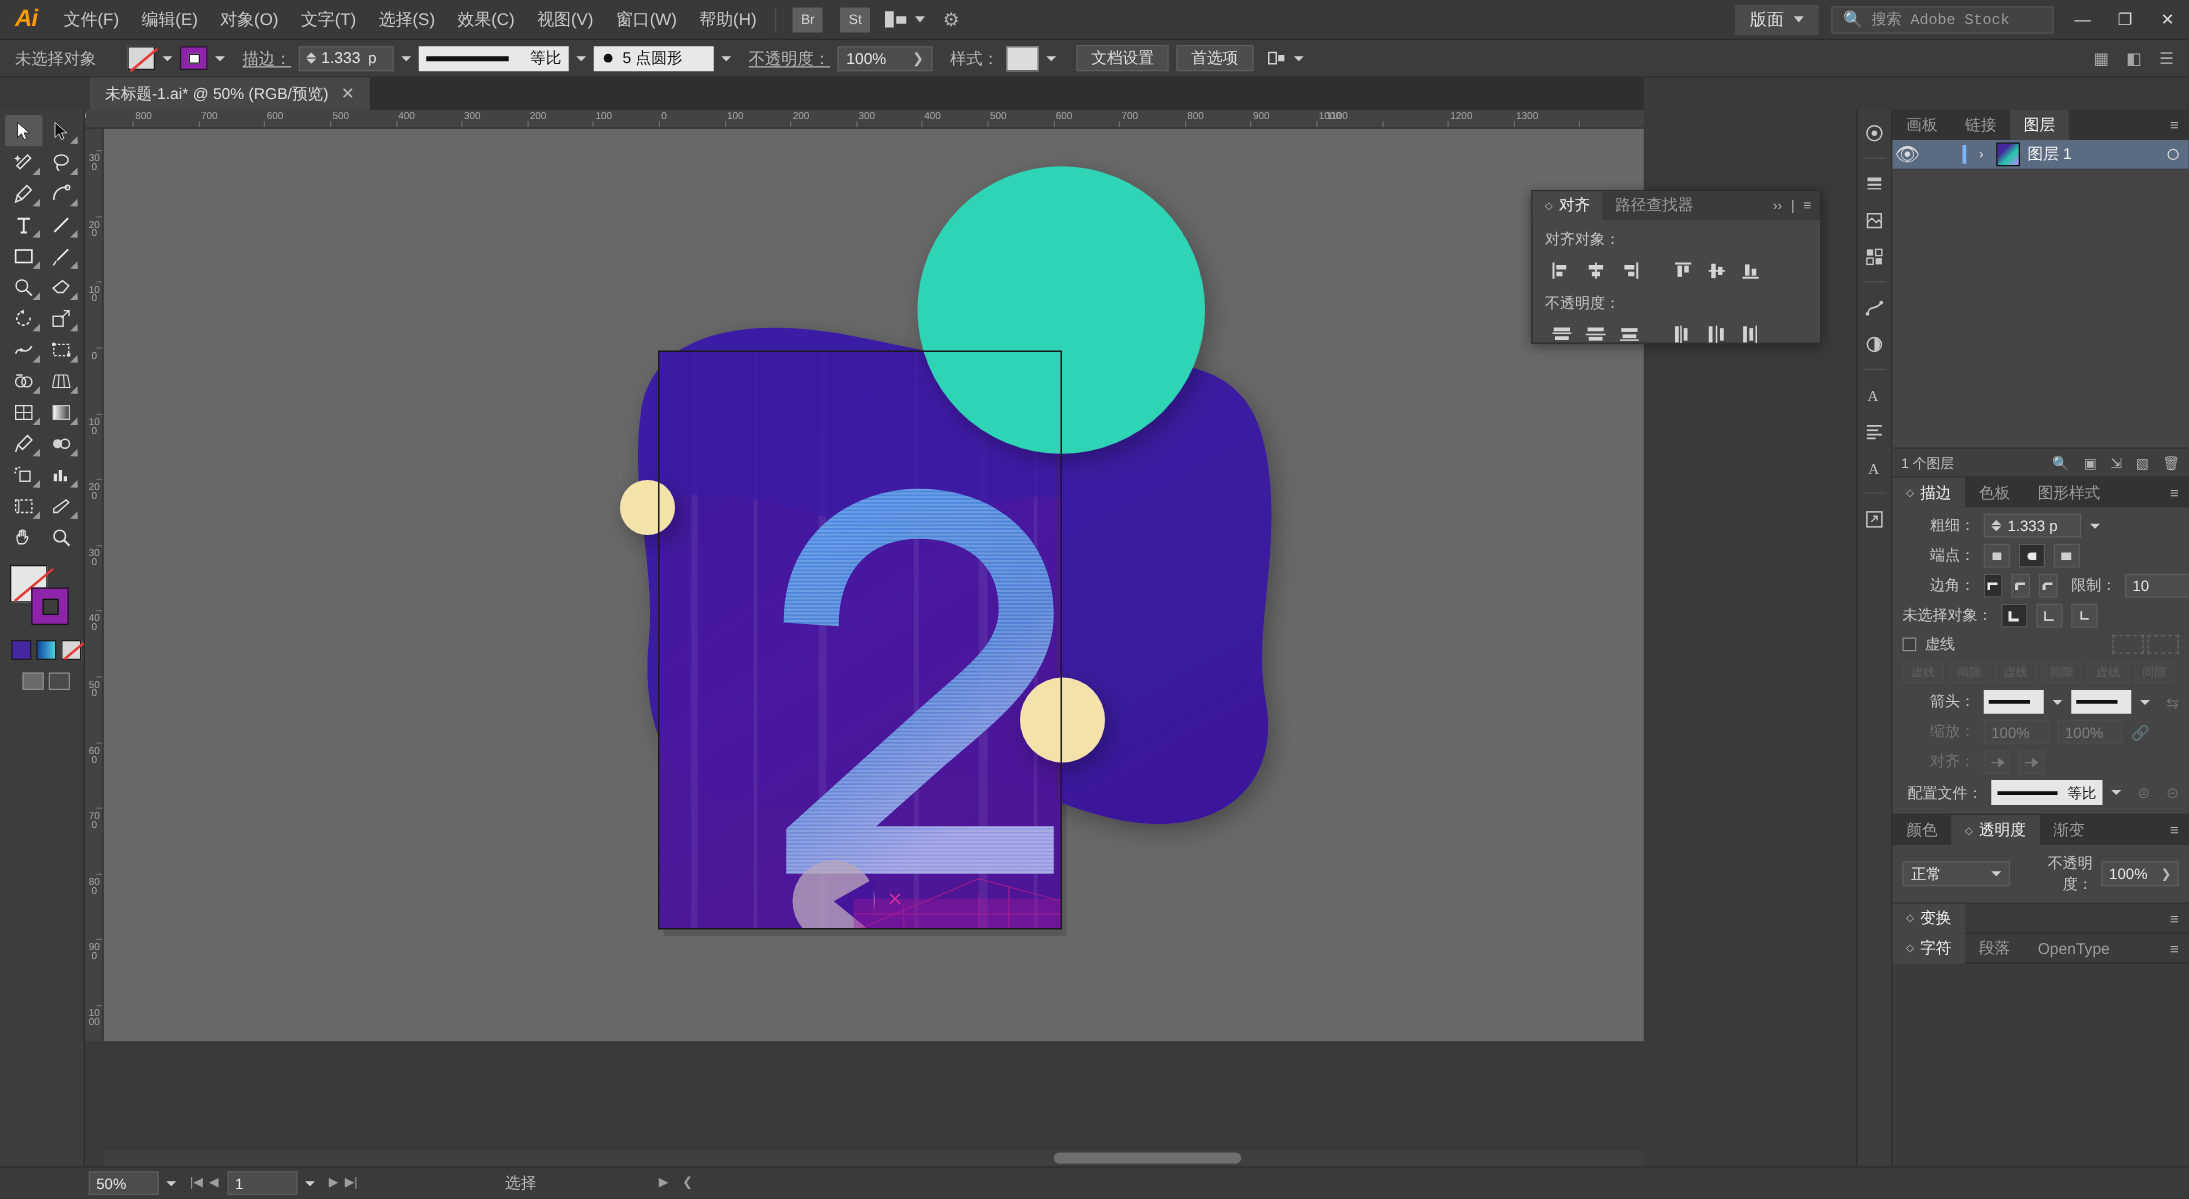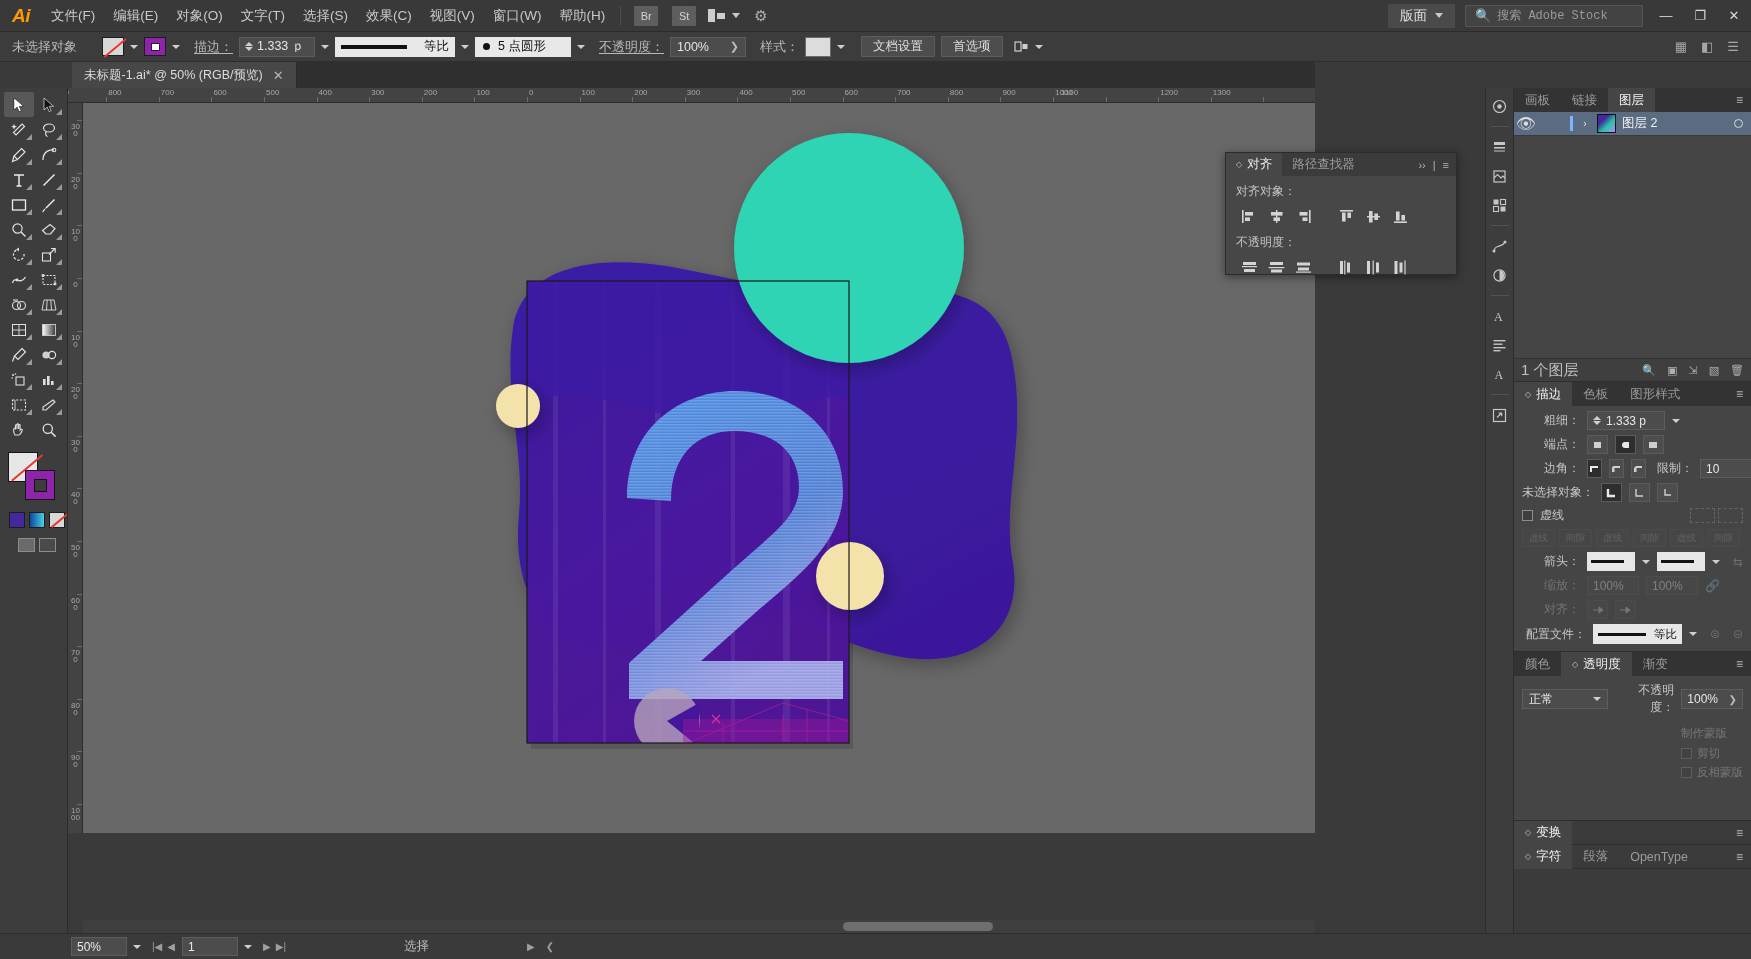--- a/index.html
+++ b/index.html
@@ -277,21 +277,21 @@
     width: 19px; height: 19px; border: 1.5px solid #111;
     background: linear-gradient(135deg,#4527a0 30%, #26c6a6 60%, #b388ff 100%);
   }
   .layer-name { font-size: 12.5px; color: #f2f2f2; }
   .layer-target { margin-left: auto; width: 9px; height: 9px; border: 1.5px solid #d8d8d8; border-radius: 50%; }
   .layer-space { height: 222px; background: #454545; }
   .layer-foot {
     display: flex; align-items: center; height: 23px; background: #3f3f3f; padding: 0 7px;
     gap: 9px; border-top: 1px solid #333;
   }
-  .layer-foot .cnt { font-size: 15px; color: #c2c2c2; }
+  .layer-foot .cnt { font-size: 11px; color: #c2c2c2; }
   .lf-ico { margin-left: auto; display: flex; gap: 11px; color: #b0b0b0; font-size: 11px; }
 
   .srow { display: flex; align-items: center; padding: 5px 8px 0 8px; gap: 7px; }
   .slabel { font-size: 12px; color: #c6c6c6; min-width: 58px; text-align: right; }
   .slabel.dim { color: #6e6e6e; }
   .sfield {
     display: flex; align-items: center; gap: 5px; background: #dadada; height: 19px;
     padding: 0 5px; color: #111; font-size: 12px; min-width: 78px;
   }
   .sfield.dark { background: #4c4c4c; border: 1px solid #5d5d5d; color: #e6e6e6; }
@@ -1047,21 +1047,21 @@
         </div>
         <span class="dmenu">≡</span>
       </div>
       <div class="dbody">
         <div class="layer-row">
           <span class="layer-eye">👁</span>
           <span class="layer-lockcell"></span>
           <span class="layer-selbar"></span>
           <span class="layer-arrow">›</span>
           <span class="layer-thumb"></span>
-          <span class="layer-name">图层 2</span>
+          <span class="layer-name">图层 1</span>
           <span class="layer-target"></span>
         </div>
         <div class="layer-space"></div>
         <div class="layer-foot">
           <span class="cnt">1 个图层</span>
           <span class="lf-ico">
             <span>🔍</span>
             <span>▣</span>
             <span>⇲</span>
             <span>▧</span>
@@ -1249,33 +1249,20 @@
           <span class="blend-sel">
             <span>正常</span>
             <span class="mini-caret"></span>
           </span>
           <span class="slabel" style="min-width:auto">不透明度：</span>
           <span class="op-field">
             <span>100%</span>
             <span style="font-size:10px;color:#bbb">❯</span>
           </span>
         </div>
-        <div class="trans-area">
-          <div class="trans-right">
-            <div class="mk">制作蒙版</div>
-            <div class="ck">
-              <span class="chk"></span>
-              <span>剪切</span>
-            </div>
-            <div class="ck">
-              <span class="chk"></span>
-              <span>反相蒙版</span>
-            </div>
-          </div>
-        </div>
       </div>
     </div>
 
     <div class="collapsed-panel">
       <div class="dtab active">
         <span class="dia">◇</span>
         <span>变换</span>
       </div>
       <span class="dmenu">≡</span>
     </div>

